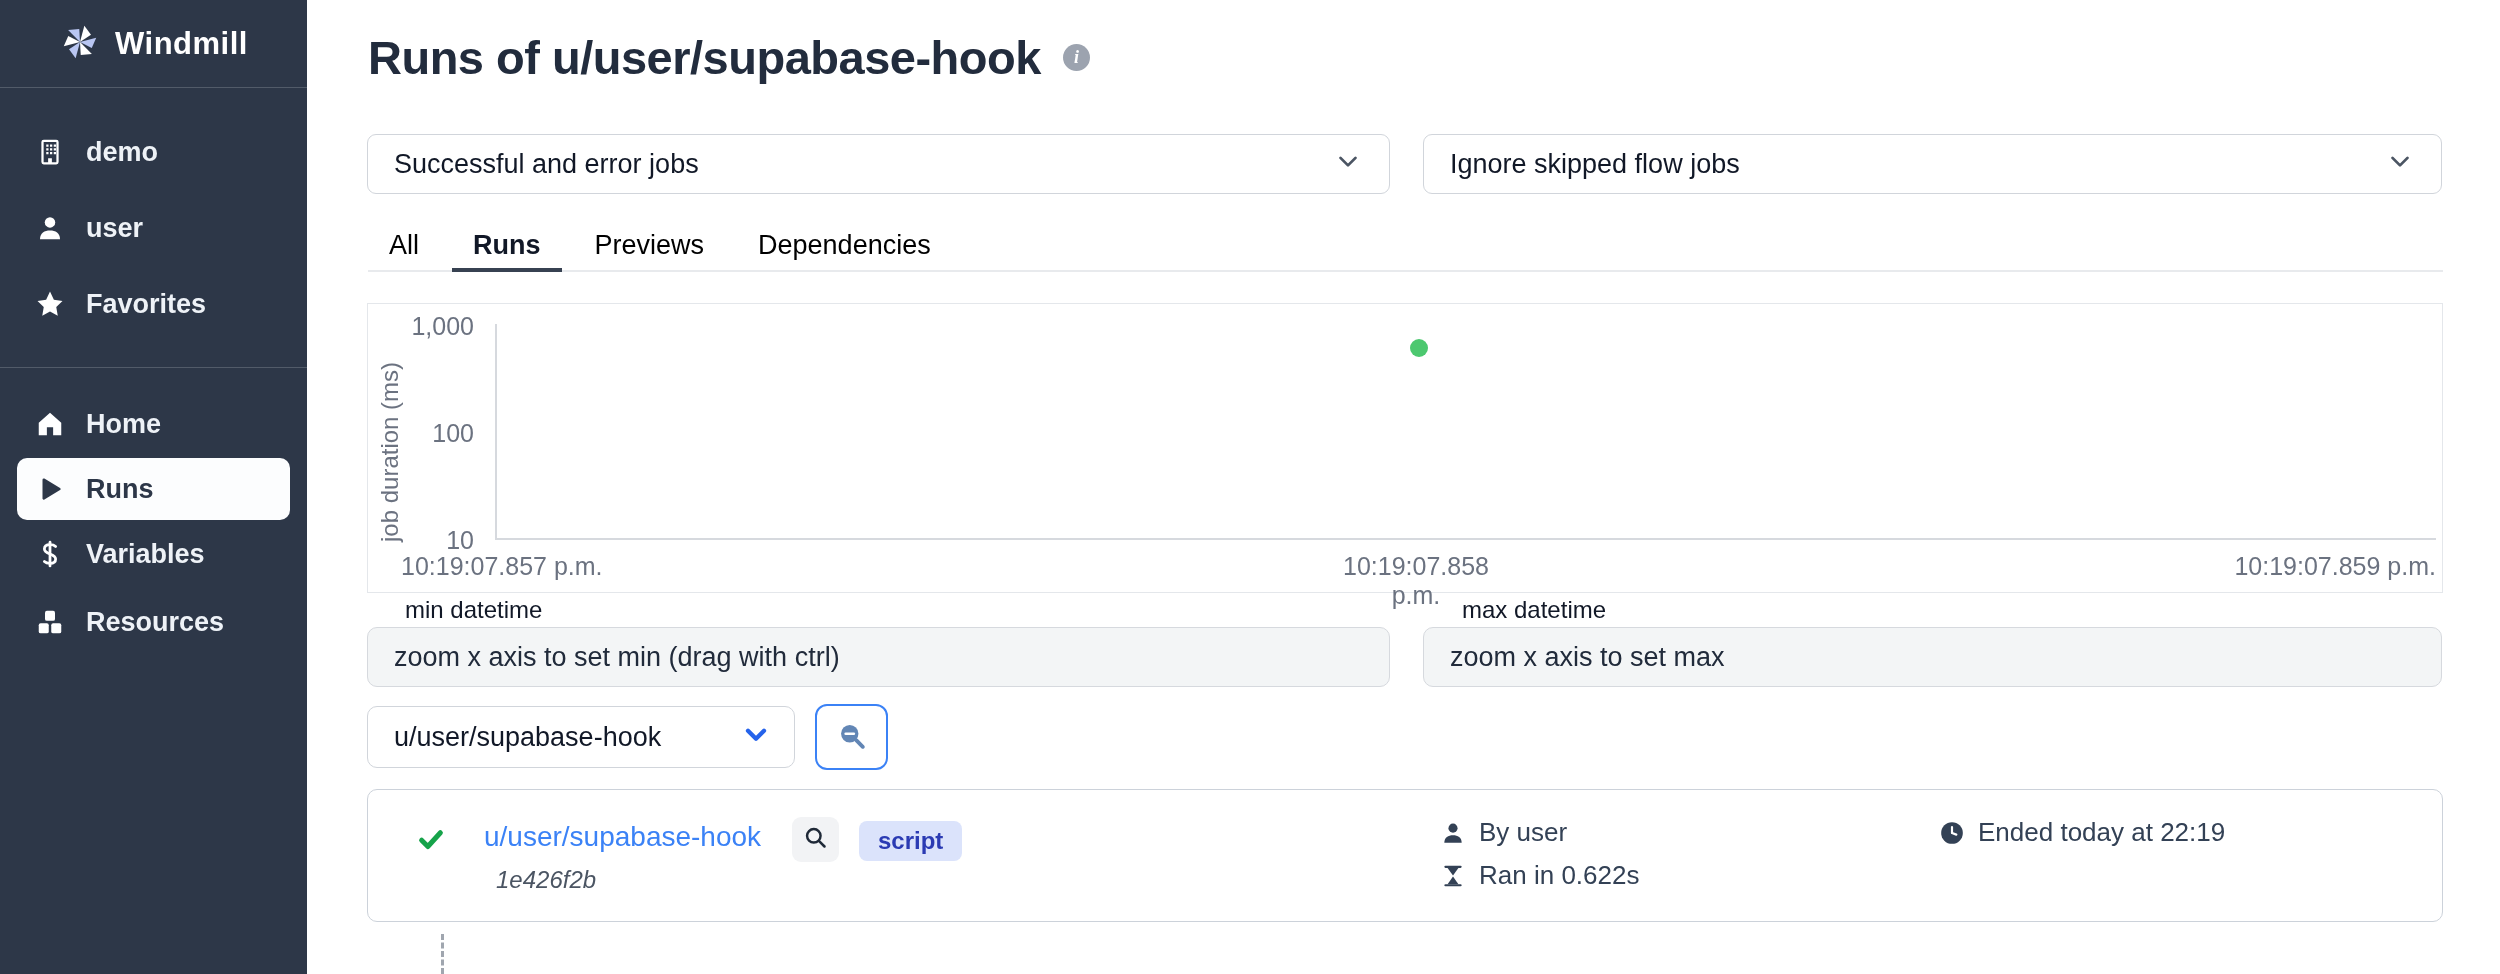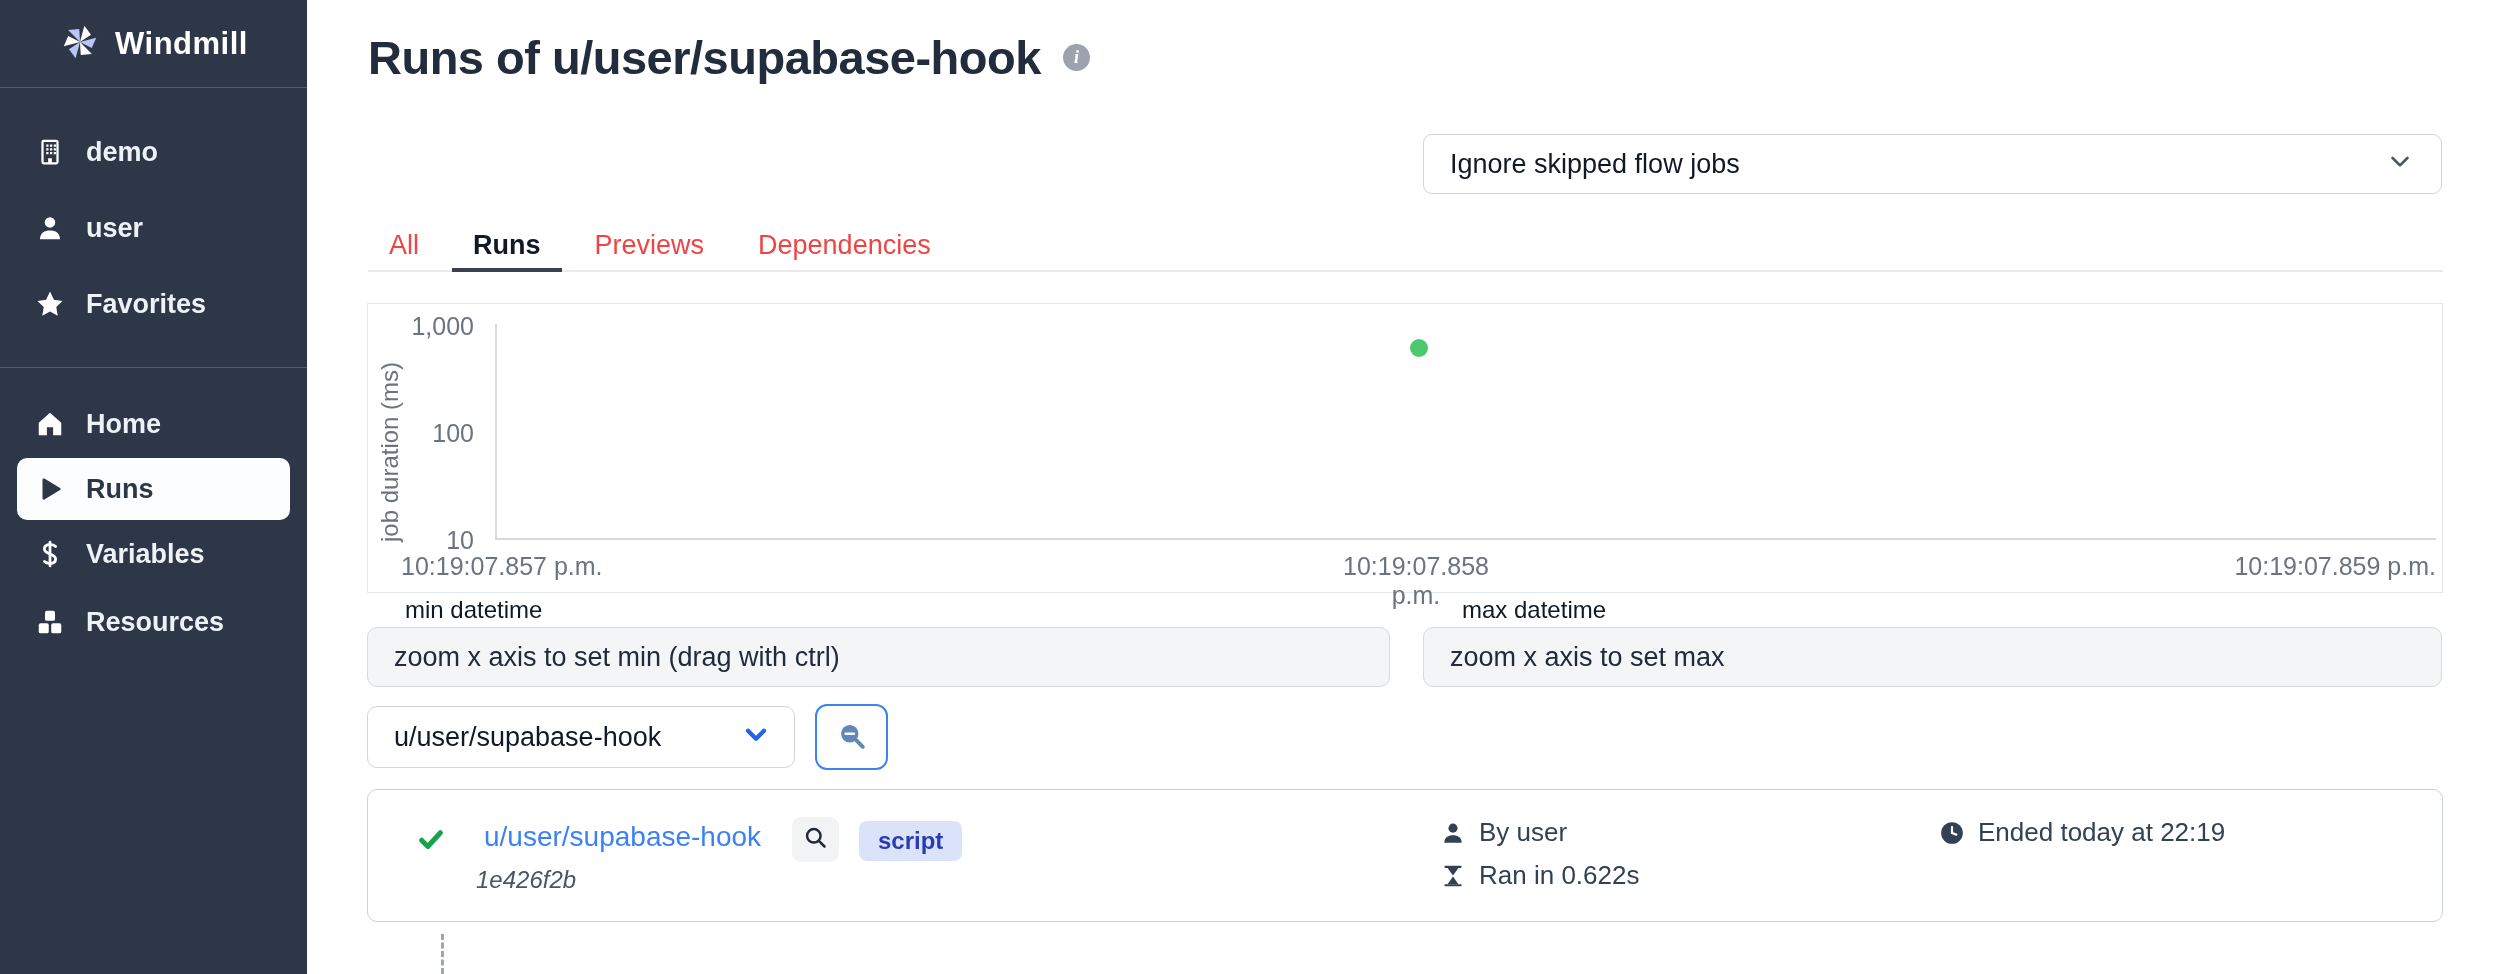--- a/index.html
+++ b/index.html
@@ -24,21 +24,21 @@
   .page-title { position:absolute; left:368px; top:30px; font-size:47px; font-weight:800; color:#222c3d; letter-spacing:-0.5px; display:flex; align-items:center; gap:22px; }
   .info-badge { width:27px; height:27px; border-radius:50%; background:#9ca3af; color:#ffffff; font-size:18px; font-weight:700; font-style:italic; display:flex; align-items:center; justify-content:center; font-family:"Liberation Serif", serif; }
 
   
   .selectbox { position:absolute; height:60px; background:#fff; border:1.5px solid #d1d5db; border-radius:9px; display:flex; align-items:center; justify-content:space-between; padding:0 26px; font-size:27px; color:#111827; cursor:pointer; }
   .sel-status { left:367px; top:134px; width:1023px; }
   .sel-flow   { left:1423px; top:134px; width:1019px; }
 
   
   .tabs { position:absolute; left:368px; top:222px; width:2075px; height:50px; display:flex; border-bottom:2px solid #e8eaed; }
-  .tab { padding:0 21px; margin-right:12px; display:flex; align-items:center; font-size:27px; color:#ef4444; border-bottom:4px solid transparent; margin-bottom:-2px; cursor:pointer; }
+  .tab { padding:0 21px; margin-right:12px; display:flex; align-items:center; font-size:27px; color:#000000; border-bottom:4px solid transparent; margin-bottom:-2px; cursor:pointer; }
   .tab.active { color:#111827; font-weight:700; border-bottom-color:#374151; }
 
   
   .chart-card { position:absolute; left:367px; top:303px; width:2076px; height:290px; background:#fff; border:1.5px solid #e4e7eb; }
   .y-axis-label { position:absolute; left:8px; top:20px; height:218px; display:flex; align-items:center; writing-mode:vertical-rl; transform:rotate(180deg); font-size:24px; color:#6b7280; }
   .ytick { position:absolute; width:68px; text-align:right; font-size:25px; color:#6b7280; }
   .yt0 { left:38px; top:8px; }
   .yt1 { left:38px; top:115px; }
   .yt2 { left:38px; top:222px; }
   .axis-v { position:absolute; left:127px; top:20px; width:2px; height:216px; background:#d6d9de; }
@@ -61,21 +61,21 @@
   
   .path-select { position:absolute; left:367px; top:706px; width:428px; height:62px; background:#fff; border:1.5px solid #d1d5db; border-radius:10px; display:flex; align-items:center; justify-content:space-between; padding:0 22px 0 26px; font-size:27px; color:#111827; cursor:pointer; }
   .search-btn { position:absolute; left:815px; top:704px; width:73px; height:66px; background:#fff; border:2px solid #3b82f6; border-radius:12px; display:flex; align-items:center; justify-content:center; cursor:pointer; }
 
   
   .run-card { position:absolute; left:367px; top:789px; width:2076px; height:133px; background:#fff; border:1.5px solid #ccd2da; border-radius:10px; }
   .run-check { position:absolute; left:48px; top:34px; width:30px; height:30px; }
   .run-link { position:absolute; left:116px; top:31px; font-size:28px; color:#3b82f6; text-decoration:none; cursor:pointer; }
   .run-chip { position:absolute; left:424px; top:27px; width:47px; height:45px; background:#f2f3f5; border-radius:9px; display:flex; align-items:center; justify-content:center; cursor:pointer; }
   .run-badge { position:absolute; left:491px; top:31px; background:#dbe3fb; color:#2b3bb3; font-size:24px; font-weight:700; padding:6px 19px; border-radius:8px; }
-  .run-hash { position:absolute; left:108px; top:76px; font-size:24px; font-style:italic; color:#4b5563; }
+  .run-hash { position:absolute; left:128px; top:76px; font-size:24px; font-style:italic; color:#4b5563; }
   .meta { position:absolute; display:flex; align-items:center; gap:13px; font-size:26px; color:#334155; }
   .meta .m-icon { width:26px; height:26px; display:flex; align-items:center; justify-content:center; }
   .meta-by   { left:1072px; top:27px; }
   .meta-ran  { left:1072px; top:70px; }
   .meta-end  { left:1571px; top:27px; }
 
   .timeline-dash { position:absolute; left:441px; top:934px; height:40px; border-left:3px dashed #a0a6af; }
 </style>
 </head>
 <body>
@@ -176,20 +176,28 @@
         <span class="s-label">Resources</span>
       </div>
     </div>
   </div>
 
   <div class="page-title">
     <span>Runs of u/user/supabase-hook</span>
     <span class="info-badge">i</span>
   </div>
 
+  <div class="selectbox sel-status">
+    <span>Successful and error jobs</span>
+    <span>
+      <svg width="30" height="30" viewBox="0 0 24 24" fill="none" stroke="#4b5563" stroke-width="2.2" stroke-linecap="round" stroke-linejoin="round">
+          <polyline points="6,9.5 12,15.5 18,9.5"></polyline>
+        </svg>
+    </span>
+  </div>
   <div class="selectbox sel-flow">
     <span>Ignore skipped flow jobs</span>
     <span>
       <svg width="30" height="30" viewBox="0 0 24 24" fill="none" stroke="#4b5563" stroke-width="2.2" stroke-linecap="round" stroke-linejoin="round">
           <polyline points="6,9.5 12,15.5 18,9.5"></polyline>
         </svg>
     </span>
   </div>
 
   <div class="tabs">

